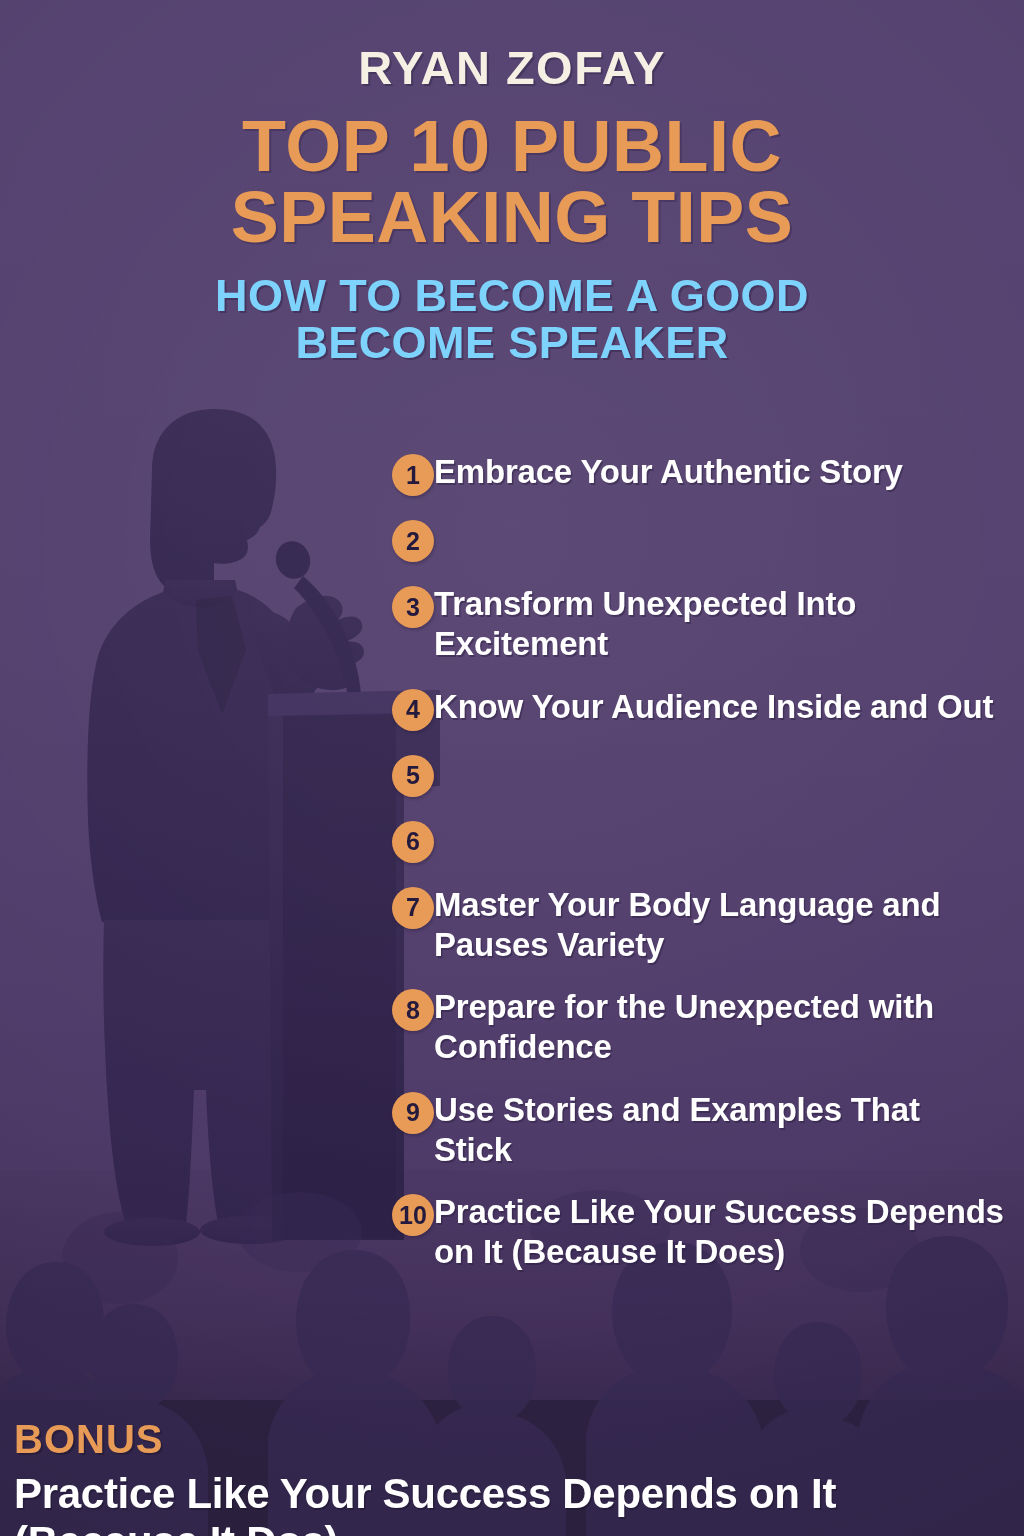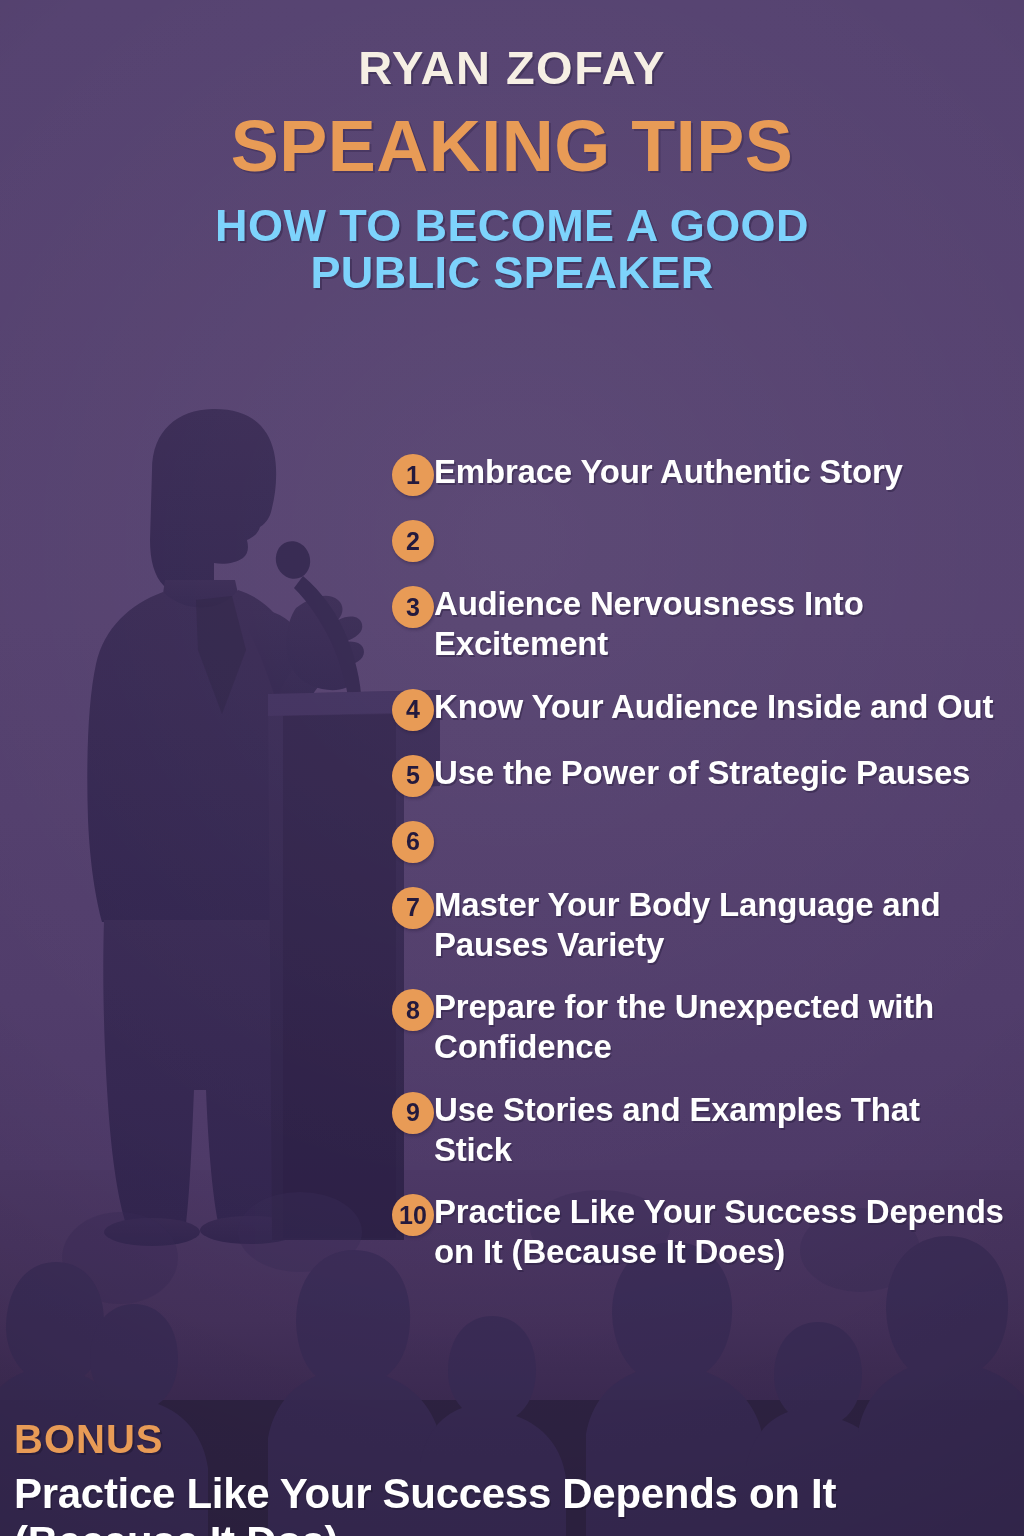--- a/index.html
+++ b/index.html
@@ -315,47 +315,47 @@
                  C896 1356, 887 1336, 886 1310 Z"></path>
       </g>
     </svg>
   </div>
 
   <div class="bg-vignette"></div>
 
   <div class="header">
     <div class="brand">RYAN ZOFAY</div>
     <div class="headline">
+      <div>TOP 10 PUBLIC</div>
       <div>SPEAKING TIPS</div>
     </div>
     <div class="subhead">
       <div>HOW TO BECOME A GOOD</div>
-      <div>PUBLIC SPEAKER</div>
+      <div>BECOME SPEAKER</div>
     </div>
   </div>
 
   <div class="tips" id="tips-list">
       <div class="tip">
         <div class="tip-badge">1</div>
         <div class="tip-text">Embrace Your Authentic Story</div>
       </div>
       <div class="tip">
         <div class="tip-badge">2</div>
       </div>
       <div class="tip">
         <div class="tip-badge">3</div>
-        <div class="tip-text">Audience Nervousness Into Excitement</div>
+        <div class="tip-text">Transform Unexpected Into Excitement</div>
       </div>
       <div class="tip">
         <div class="tip-badge">4</div>
         <div class="tip-text">Know Your Audience Inside and Out</div>
       </div>
       <div class="tip">
         <div class="tip-badge">5</div>
-        <div class="tip-text">Use the Power of Strategic Pauses</div>
       </div>
       <div class="tip">
         <div class="tip-badge">6</div>
       </div>
       <div class="tip">
         <div class="tip-badge">7</div>
         <div class="tip-text">Master Your Body Language and Pauses Variety</div>
       </div>
       <div class="tip">
         <div class="tip-badge">8</div>

